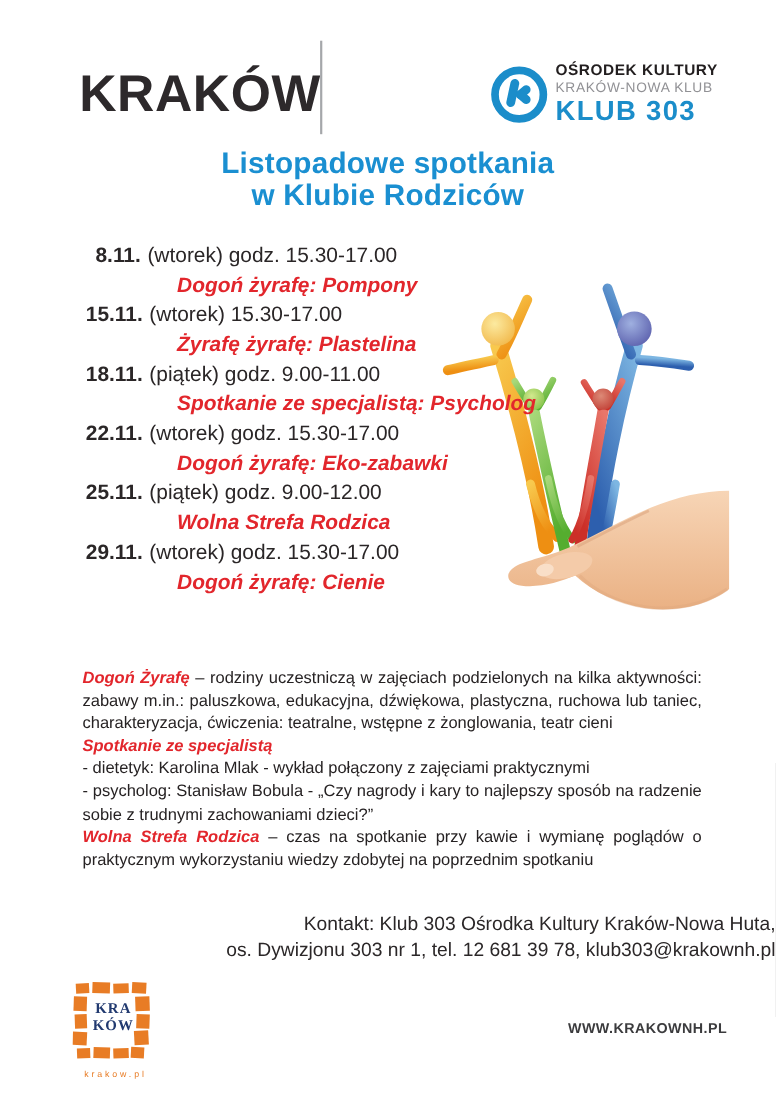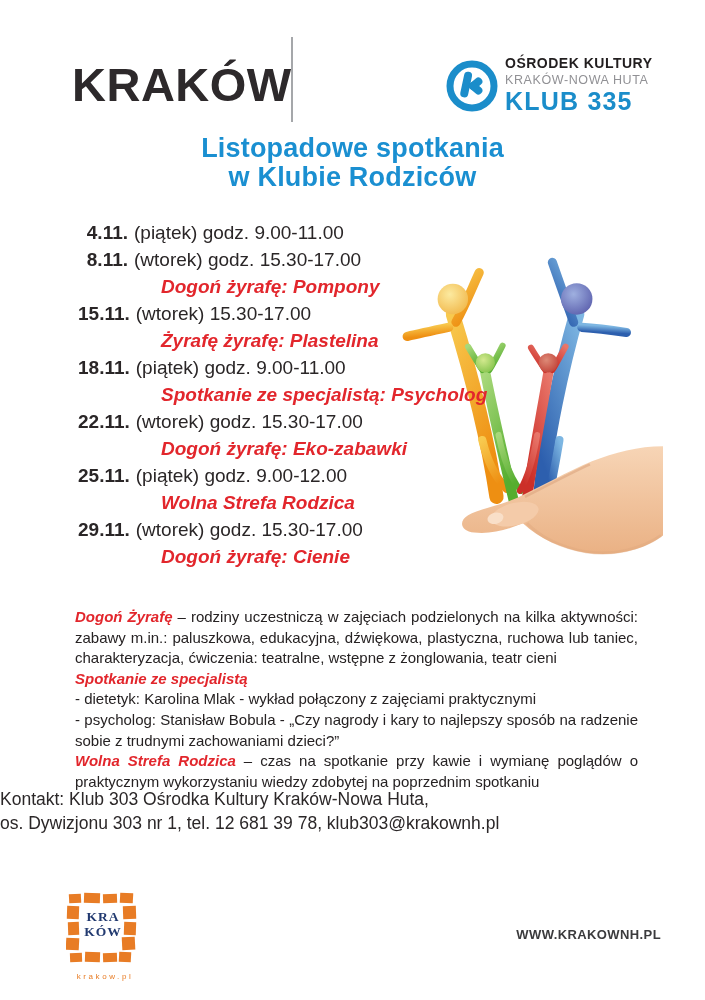--- a/index.html
+++ b/index.html
@@ -34,21 +34,21 @@
   .sch-event{padding-left:161px;color:var(--red);font-weight:700;font-style:italic;}
   
   .illustration{left:397px;top:247px;width:266px;height:315px;z-index:1;}
   
   .description{left:75px;top:607px;width:563px;font-size:15px;line-height:20.6px;color:var(--dark);}
   .desc-p{text-align:justify;}
   .desc-line{text-align:left;}
   .red-lead{color:var(--red);font-weight:700;font-style:italic;}
   .b{font-weight:400;}
   
-  .contact{left:0;top:787px;width:705px;text-align:left;font-size:17.5px;line-height:24px;color:#2b2728;}
+  .contact{left:0;top:827px;width:705px;text-align:right;font-size:17.5px;line-height:24px;color:#2b2728;}
   
   .footer-logo{left:66px;top:892px;width:74px;height:94px;}
   .klogo-t{font-family:"Liberation Serif",serif;font-weight:700;font-size:13.5px;
     fill:var(--navy);letter-spacing:1px;}
   .klogo-url{font-size:8px;fill:var(--orange);letter-spacing:2.6px;font-family:"Liberation Sans",sans-serif;}
   .website{right:44px;top:927px;font-size:13px;font-weight:700;letter-spacing:0.4px;color:var(--footerDark);}
 </style>
 </head>
 <body>
 
@@ -61,33 +61,32 @@
     <svg class="org-mark" viewBox="0 0 52 52">
       <circle cx="26" cy="26" r="22" fill="none" stroke="var(--logoBlue)" stroke-width="7"></circle>
       <g fill="var(--logoBlue)" transform="translate(27,26)">
         <rect x="-11" y="-13" width="8" height="26" rx="4" transform="rotate(12)"></rect>
         <rect x="-4" y="-4" width="15" height="8" rx="4" transform="rotate(-40)"></rect>
         <rect x="-4" y="-4" width="15" height="8" rx="4" transform="rotate(40)"></rect>
       </g>
     </svg>
     <div class="org-text">
       <div class="org-l1">OŚRODEK KULTURY</div>
-      <div class="org-l2">KRAKÓW-NOWA HUTA</div>
-      <div class="org-l3">KLUB 335</div>
+      <div class="org-l2">KRAKÓW-NOWA KLUB</div>
+      <div class="org-l3">KLUB 303</div>
     </div>
   </div>
 
   <div class="abs title">
     <div>Listopadowe spotkania</div>
     <div>w Klubie Rodziców</div>
   </div>
 
   <div class="abs schedule">
     <div>
-      <div class="sch-date-line"><span class="sch-date">4.11.</span><span class="sch-details">(piątek) godz. 9.00-11.00</span></div>
     </div>
     <div>
       <div class="sch-date-line"><span class="sch-date">8.11.</span><span class="sch-details">(wtorek) godz. 15.30-17.00</span></div>
       <div class="sch-event">Dogoń żyrafę: Pompony</div>
     </div>
     <div>
       <div class="sch-date-line"><span class="sch-date">15.11.</span><span class="sch-details">(wtorek) 15.30-17.00</span></div>
       <div class="sch-event">Żyrafę żyrafę: Plastelina</div>
     </div>
     <div>

